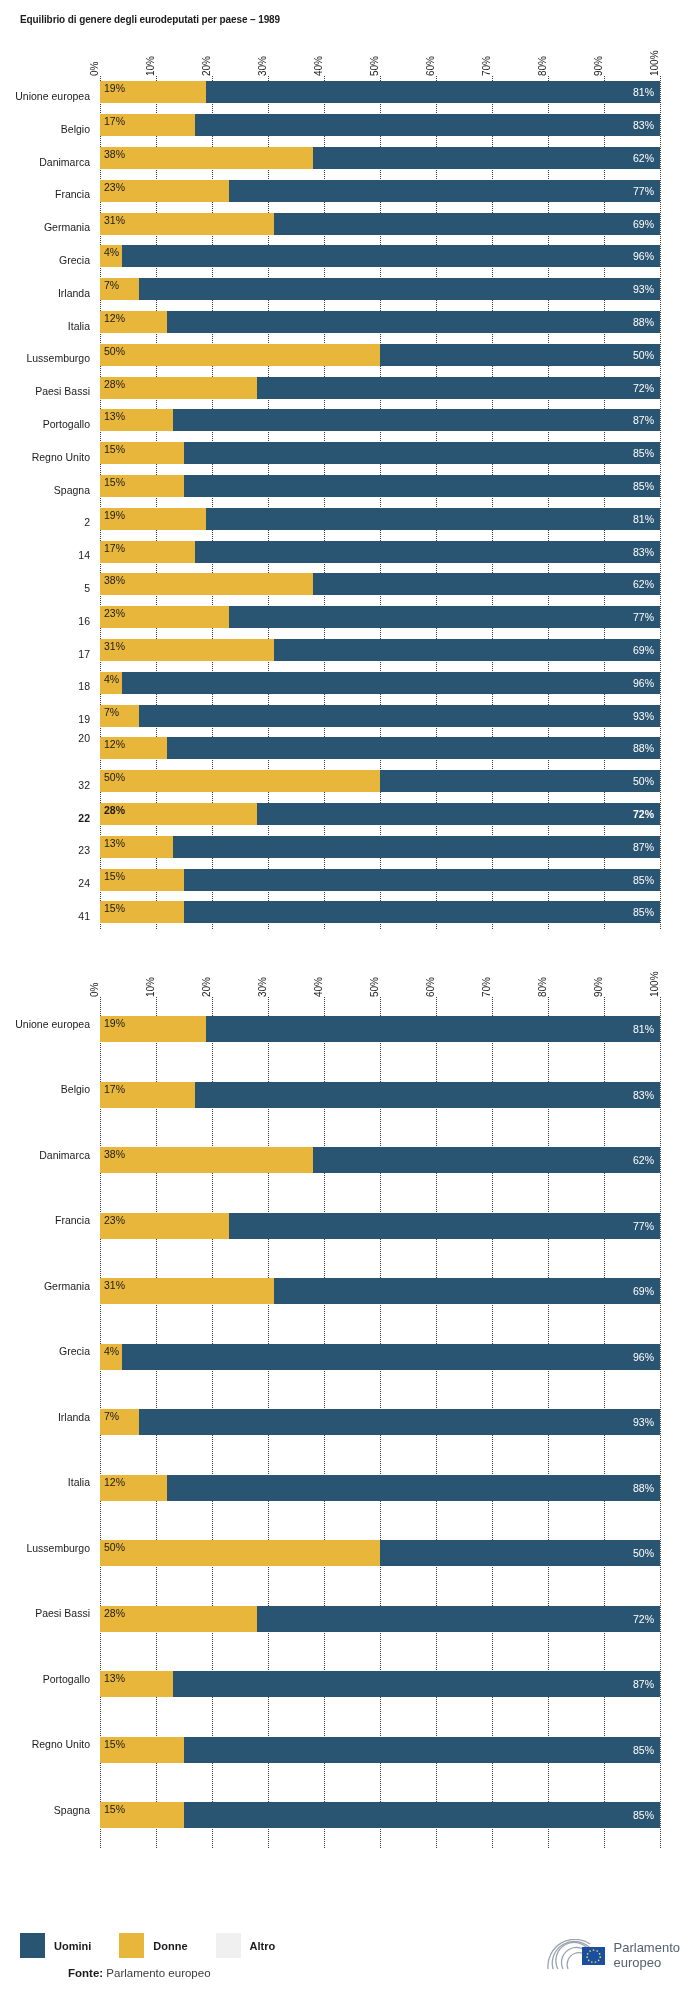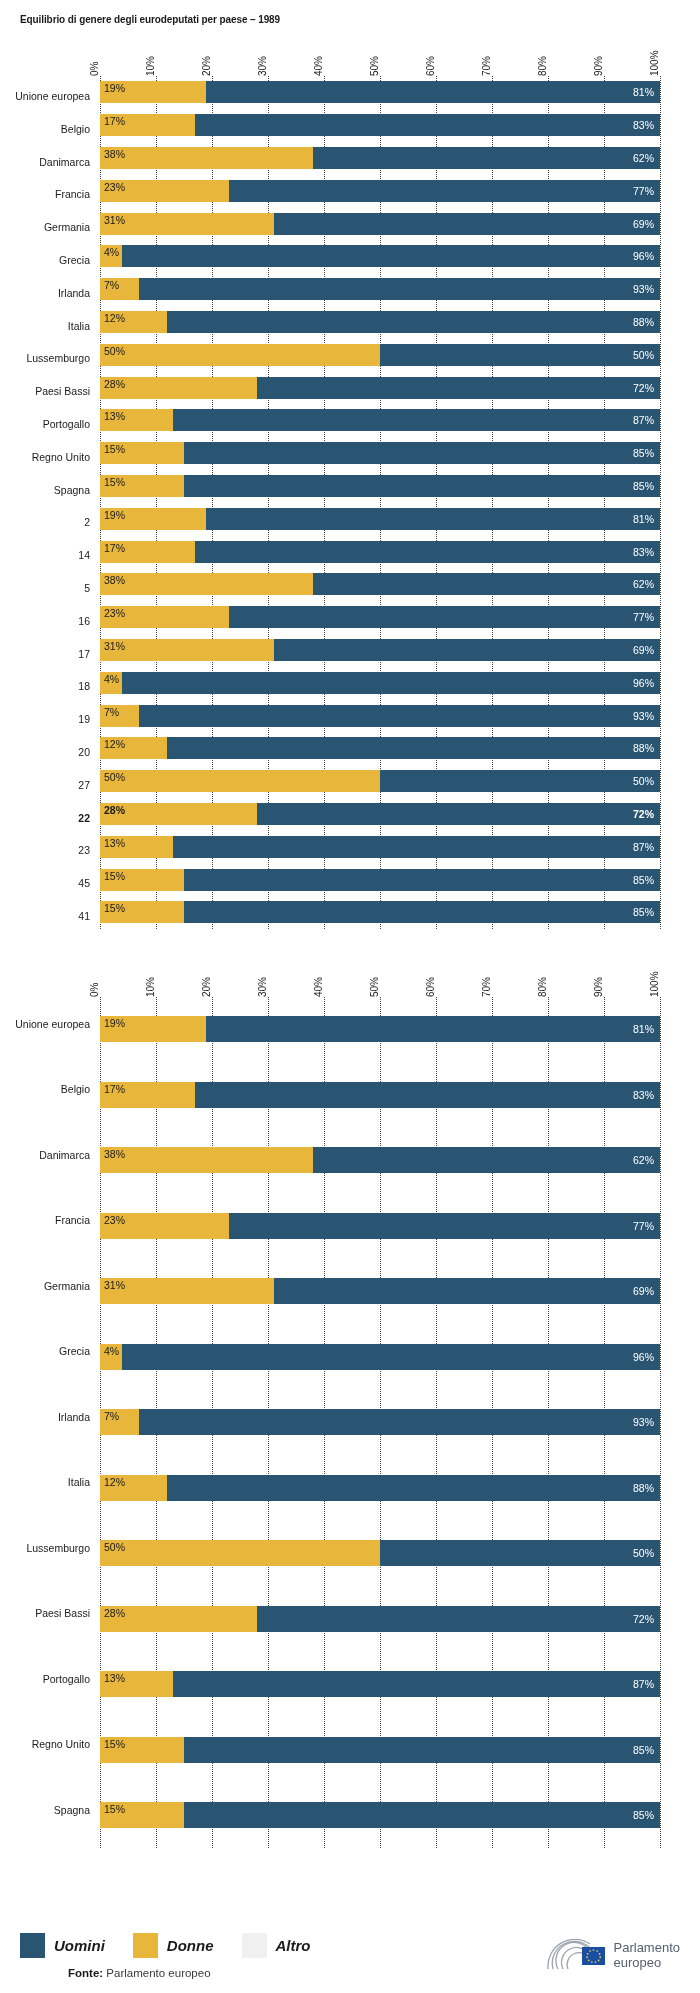--- a/index.html
+++ b/index.html
@@ -135,24 +135,23 @@
     display: flex;
     align-items: center;
     margin-right: 28px;
   }
   .legend-swatch {
     width: 25px; height: 25px;
     margin-right: 9px;
     flex: none;
   }
   .legend-label {
-    font-size: 15px;
+    font-size: 11px;
     font-weight: bold;
     color: #1b1b1b;
-    font-style: italic;
   }
   .source-line {
     font-size: 11.5px;
     color: #3b3b3b;
     padding-left: 48px;
   }
   .source-line b { color: #1b1b1b; }
 
   .logo-wrap {
     position: absolute;
@@ -418,32 +417,32 @@
         <div class="bar-track" style="height: 22px;">
           <div class="seg seg-women" style="width: 7%;">
             <div class="val-left">7%</div>
           </div>
           <div class="seg seg-men" style="width: 93%;">
             <div class="val-right">93%</div>
           </div>
         </div>
       </div>
       <div class="bar-row" style="height: 32.8px;">
-        <div class="row-label" style="top: 14px;">20</div>
+        <div class="row-label" style="top: 0;">20</div>
         <div class="bar-track" style="height: 22px;">
           <div class="seg seg-women" style="width: 12%;">
             <div class="val-left">12%</div>
           </div>
           <div class="seg seg-men" style="width: 88%;">
             <div class="val-right">88%</div>
           </div>
         </div>
       </div>
       <div class="bar-row" style="height: 32.8px;">
-        <div class="row-label" style="top: 14px;">27</div>
+        <div class="row-label" style="top: 14px;">32</div>
         <div class="bar-track" style="height: 22px;">
           <div class="seg seg-women" style="width: 50%;">
             <div class="val-left">50%</div>
           </div>
           <div class="seg seg-men" style="width: 50%;">
             <div class="val-right">50%</div>
           </div>
         </div>
       </div>
       <div class="bar-row" style="height: 32.8px; font-weight: bold;">
@@ -462,21 +461,21 @@
         <div class="bar-track" style="height: 22px;">
           <div class="seg seg-women" style="width: 13%;">
             <div class="val-left">13%</div>
           </div>
           <div class="seg seg-men" style="width: 87%;">
             <div class="val-right">87%</div>
           </div>
         </div>
       </div>
       <div class="bar-row" style="height: 32.8px;">
-        <div class="row-label" style="top: 14px;">45</div>
+        <div class="row-label" style="top: 14px;">24</div>
         <div class="bar-track" style="height: 22px;">
           <div class="seg seg-women" style="width: 15%;">
             <div class="val-left">15%</div>
           </div>
           <div class="seg seg-men" style="width: 85%;">
             <div class="val-right">85%</div>
           </div>
         </div>
       </div>
       <div class="bar-row" style="height: 32.8px;">

